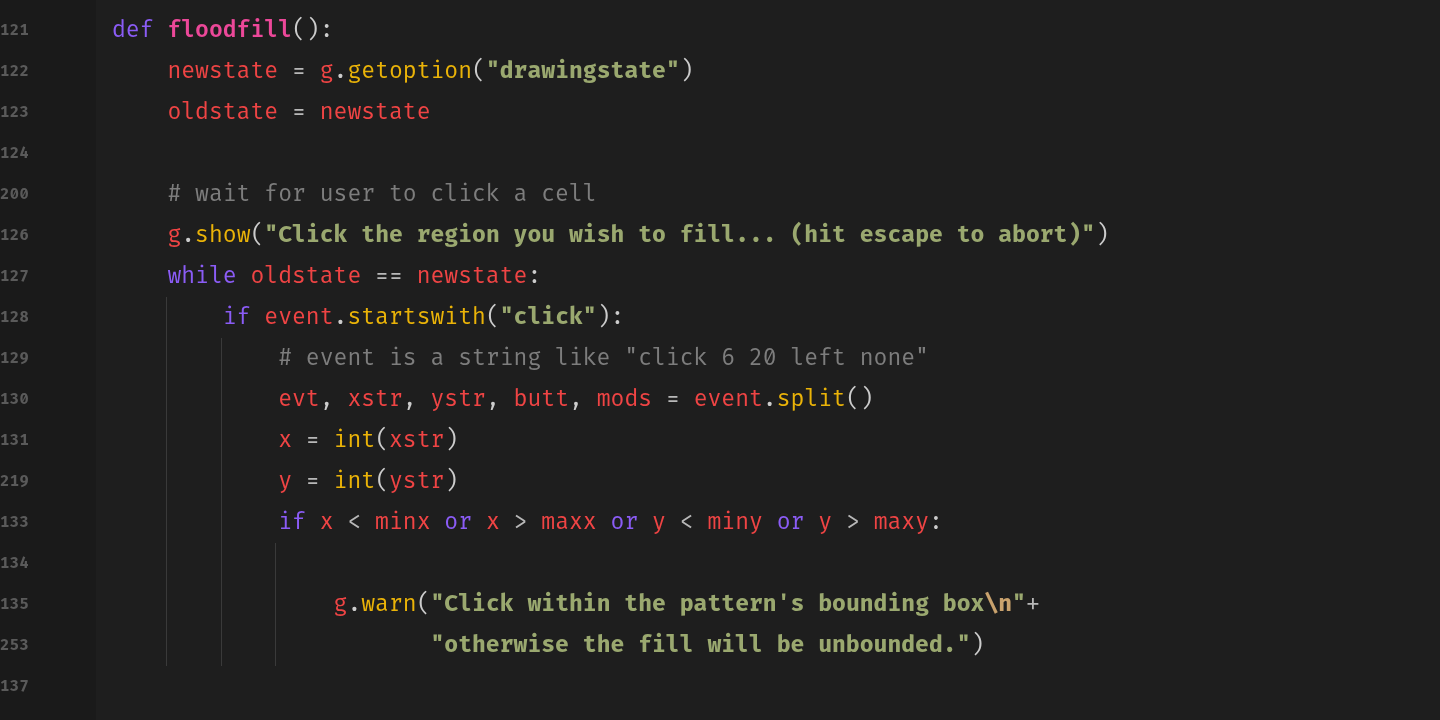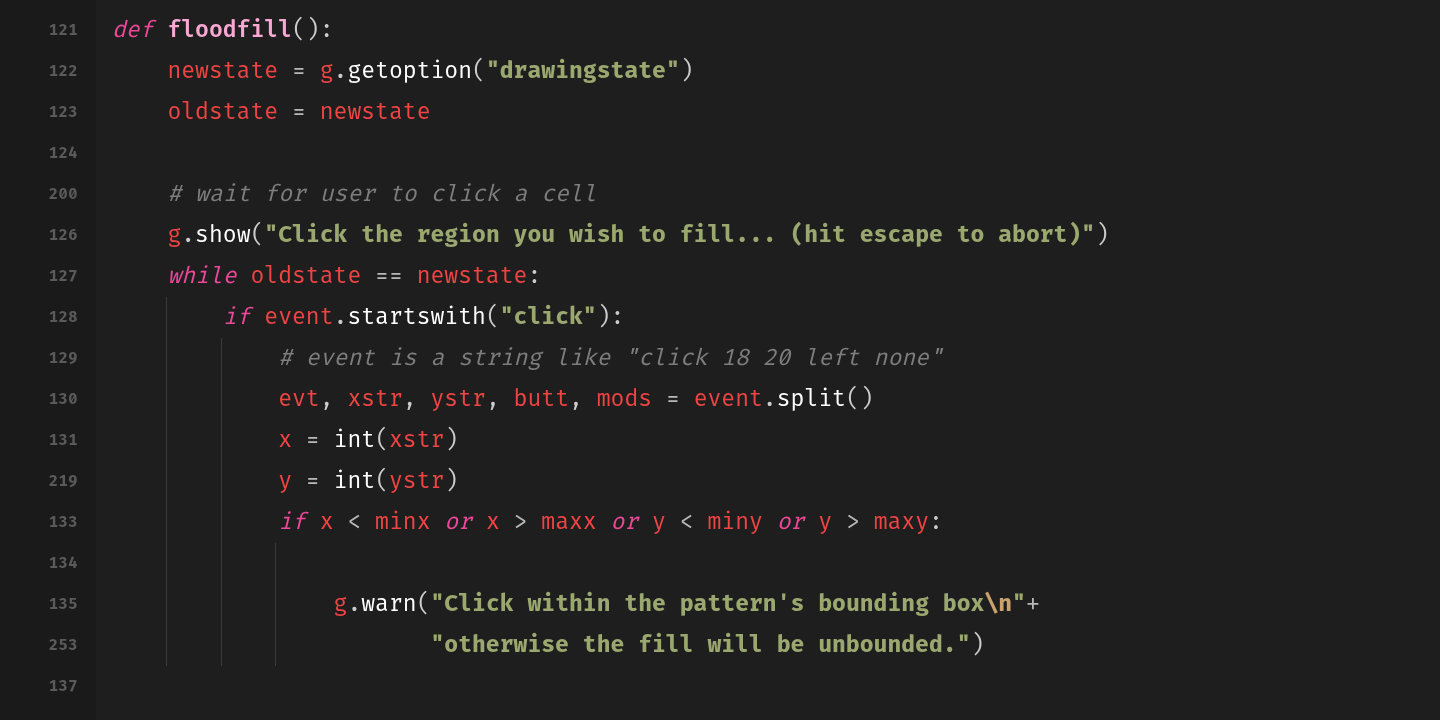--- a/index.html
+++ b/index.html
@@ -19,21 +19,21 @@
   .gutter {
     background: #1a1a1a;
     width: 96px;
     flex-shrink: 0;
     padding-top: 10px;
   }
   .gutter .ln {
     color: #5a5a5a;
     font-weight: 700;
     font-size: 15px;
-    text-align: right;
+    text-align: left;
     padding-right: 18px;
     line-height: 41px;
     height: 41px;
     letter-spacing: 0.5px;
   }
   .code {
     flex: 1;
     padding-top: 10px;
     padding-left: 16px;
     color: #e8e8e8;
@@ -47,25 +47,25 @@
     position: relative;
   }
   
   .ig {
     position: absolute;
     top: 0;
     bottom: 0;
     width: 1px;
     background: #3a3a3a;
   }
-  .kw   { color: #ec4899; font-style: italic; }
-  .fn   { color: #f9a8d4; font-weight: 600; }
-  .call { color: #ffffff; }
+  .kw   { color: #8b5cf6; }
+  .fn   { color: #ec4899; font-weight: 600; }
+  .call { color: #eab308; }
   .str  { color: #9aa86f; font-weight: 700; }
-  .cmt  { color: #7d7d7d; font-style: italic; }
+  .cmt  { color: #7d7d7d; }
   .op   { color: #b8b8b8; }
   .punc { color: #cccccc; }
   .id   { color: #ef4444; }
   .esc  { color: #c9a26d; font-weight: 700; }
 </style>
 </head>
 <body>
 
 <div class="editor">
   <div class="gutter">
@@ -89,21 +89,21 @@
     </div>
   <div class="code">
       <div class="line"><span></span><span class="kw">def </span><span class="fn">floodfill</span><span class="punc">():</span></div>
       <div class="line"><span>    </span><span class="id">newstate </span><span class="op">=</span><span class="id"> g</span><span class="punc">.</span><span class="call">getoption</span><span class="punc">(</span><span class="str">"drawingstate"</span><span class="punc">)</span></div>
       <div class="line"><span>    </span><span class="id">oldstate </span><span class="op">=</span><span class="id"> newstate</span></div>
       <div class="line"><span></span></div>
       <div class="line"><span>    </span><span class="cmt"># wait for user to click a cell</span></div>
       <div class="line"><span>    </span><span class="id">g</span><span class="punc">.</span><span class="call">show</span><span class="punc">(</span><span class="str">"Click the region you wish to fill... (hit escape to abort)"</span><span class="punc">)</span></div>
       <div class="line"><span>    </span><span class="kw">while</span><span class="id"> oldstate </span><span class="op">==</span><span class="id"> newstate</span><span class="punc">:</span></div>
       <div class="line"><div class="ig" style="left: 54.4px;"></div><span>        </span><span class="kw">if</span><span class="id"> event</span><span class="punc">.</span><span class="call">startswith</span><span class="punc">(</span><span class="str">"click"</span><span class="punc">):</span></div>
-      <div class="line"><div class="ig" style="left: 54.4px;"></div><div class="ig" style="left: 108.8px;"></div><span>            </span><span class="cmt"># event is a string like "click 18 20 left none"</span></div>
+      <div class="line"><div class="ig" style="left: 54.4px;"></div><div class="ig" style="left: 108.8px;"></div><span>            </span><span class="cmt"># event is a string like "click 6 20 left none"</span></div>
       <div class="line"><div class="ig" style="left: 54.4px;"></div><div class="ig" style="left: 108.8px;"></div><span>            </span><span class="id">evt</span><span class="punc">, </span><span class="id">xstr</span><span class="punc">, </span><span class="id">ystr</span><span class="punc">, </span><span class="id">butt</span><span class="punc">, </span><span class="id">mods </span><span class="op">=</span><span class="id"> event</span><span class="punc">.</span><span class="call">split</span><span class="punc">()</span></div>
       <div class="line"><div class="ig" style="left: 54.4px;"></div><div class="ig" style="left: 108.8px;"></div><span>            </span><span class="id">x </span><span class="op">=</span><span class="id"> </span><span class="call">int</span><span class="punc">(</span><span class="id">xstr</span><span class="punc">)</span></div>
       <div class="line"><div class="ig" style="left: 54.4px;"></div><div class="ig" style="left: 108.8px;"></div><span>            </span><span class="id">y </span><span class="op">=</span><span class="id"> </span><span class="call">int</span><span class="punc">(</span><span class="id">ystr</span><span class="punc">)</span></div>
       <div class="line"><div class="ig" style="left: 54.4px;"></div><div class="ig" style="left: 108.8px;"></div><span>            </span><span class="kw">if</span><span class="id"> x </span><span class="op">&lt;</span><span class="id"> minx </span><span class="kw">or</span><span class="id"> x </span><span class="op">&gt;</span><span class="id"> maxx </span><span class="kw">or</span><span class="id"> y </span><span class="op">&lt;</span><span class="id"> miny </span><span class="kw">or</span><span class="id"> y </span><span class="op">&gt;</span><span class="id"> maxy</span><span class="punc">:</span></div>
       <div class="line"><div class="ig" style="left: 54.4px;"></div><div class="ig" style="left: 108.8px;"></div><div class="ig" style="left: 163.2px;"></div><span>                </span></div>
       <div class="line"><div class="ig" style="left: 54.4px;"></div><div class="ig" style="left: 108.8px;"></div><div class="ig" style="left: 163.2px;"></div><span>                </span><span class="id">g</span><span class="punc">.</span><span class="call">warn</span><span class="punc">(</span><span class="str">"Click within the pattern's bounding box</span><span class="esc">\n</span><span class="str">"</span><span class="op">+</span></div>
       <div class="line"><div class="ig" style="left: 54.4px;"></div><div class="ig" style="left: 108.8px;"></div><div class="ig" style="left: 163.2px;"></div><span>                </span><span class="id">       </span><span class="str">"otherwise the fill will be unbounded."</span><span class="punc">)</span></div>
     </div>
 </div>
 

